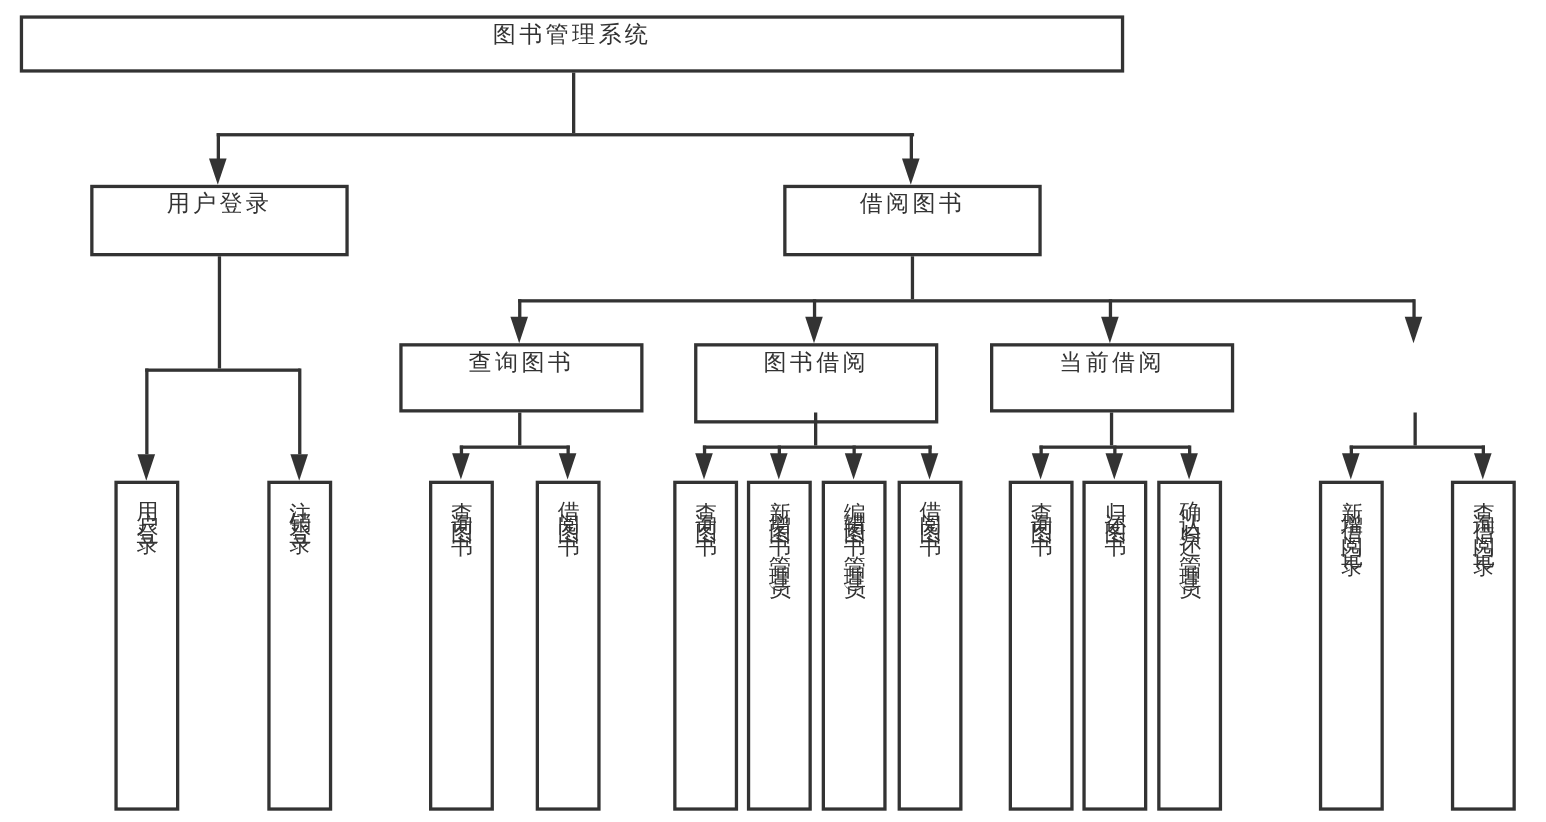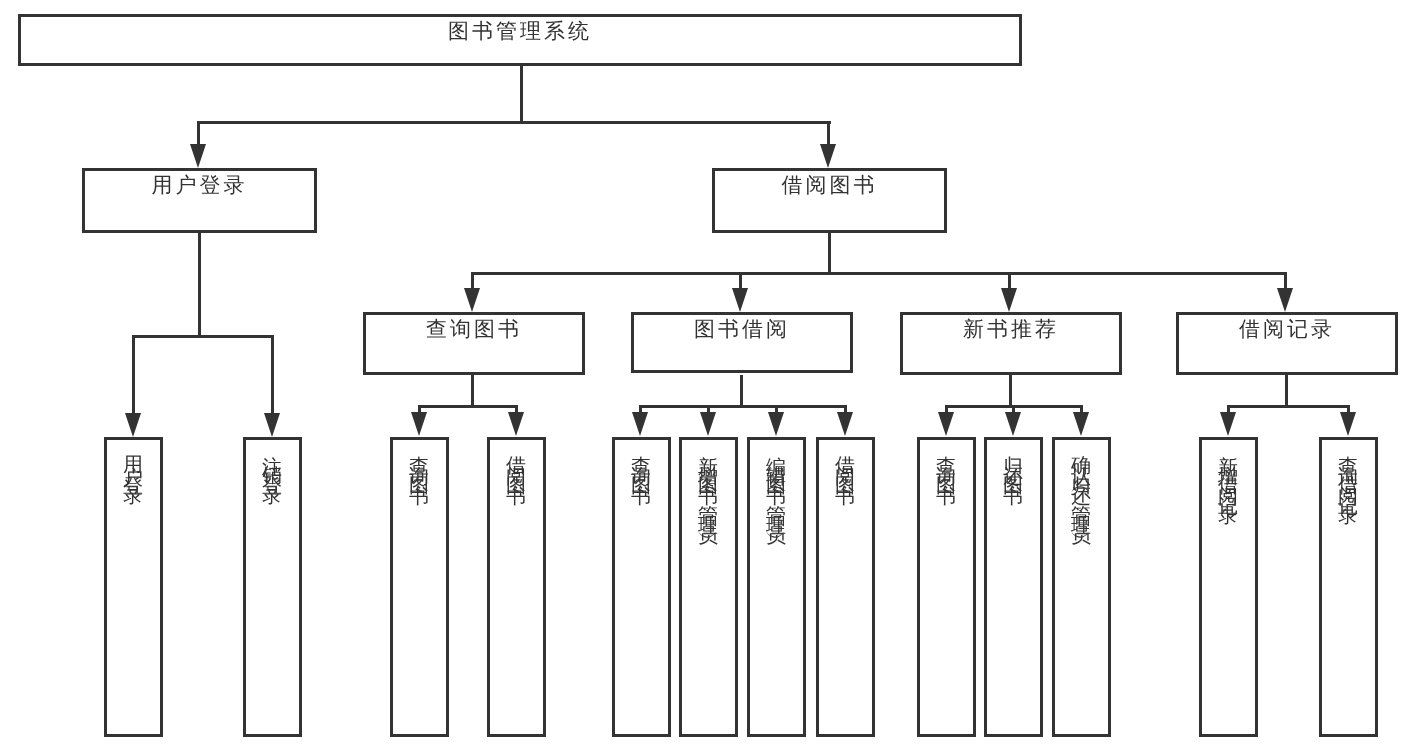--- a/index.html
+++ b/index.html
@@ -105,28 +105,25 @@
   <div class="vline" style="left:739px;top:272px;height:18px"></div>
   <div class="arrow" style="left:732px;top:288px"></div>
   <div class="vline" style="left:1008px;top:272px;height:18px"></div>
   <div class="arrow" style="left:1001px;top:288px"></div>
   <div class="vline" style="left:1284px;top:272px;height:18px"></div>
   <div class="arrow" style="left:1277px;top:288px"></div>
 
   <div class="box" style="left:363px;top:312px;width:222px;height:63px">
     <span class="hlabel">查询图书</span>
   </div>
-  <div class="box" style="left:631px;top:312px;width:222px;height:61px">
+  <div class="box" style="left:631px;top:312px;width:222px;height:73px">
     <span class="hlabel">图书借阅</span>
   </div>
   <div class="box" style="left:900px;top:312px;width:222px;height:63px">
-    <span class="hlabel">新书推荐</span>
-  </div>
-  <div class="box" style="left:1176px;top:312px;width:222px;height:63px">
-    <span class="hlabel">借阅记录</span>
+    <span class="hlabel">当前借阅</span>
   </div>
 
   <div class="vline" style="left:471px;top:375px;height:30px"></div>
   <div class="hline" style="left:418px;top:405px;width:100px"></div>
   <div class="vline" style="left:418px;top:405px;height:10px"></div>
   <div class="arrow" style="left:411px;top:412px"></div>
   <div class="vline" style="left:515px;top:405px;height:10px"></div>
   <div class="arrow" style="left:508px;top:412px"></div>
 
   <div class="vline" style="left:740px;top:375px;height:30px"></div>

